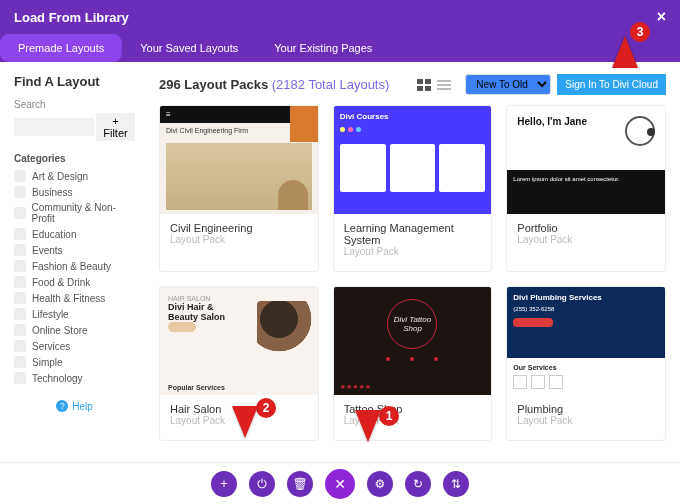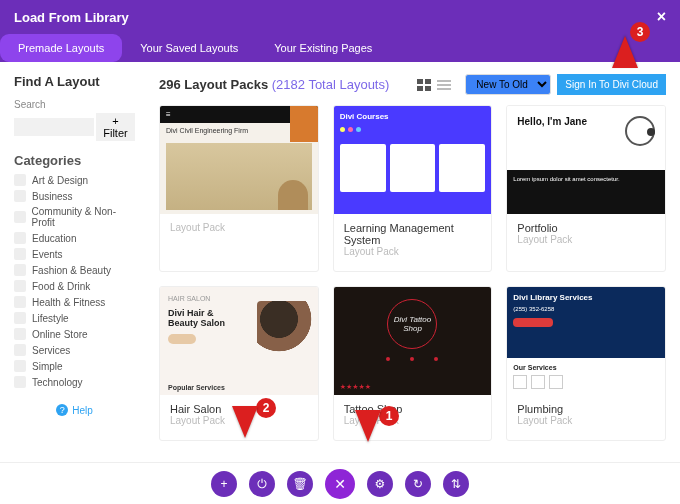--- a/index.html
+++ b/index.html
@@ -56,21 +56,21 @@
 
   .th-port { background:#fff; display:flex; flex-direction:column;}
   .th-port .top { flex:1; padding:10px; }
   .th-port .top .h { font-size:10px; font-weight:700; color:#111;}
   .th-port .ring { width:30px;height:30px;border:2px solid #555;border-radius:50%;float:right;position:relative;}
   .th-port .ring::after{content:"";position:absolute;right:-2px;top:10px;width:8px;height:8px;background:#333;border-radius:50%;}
   .th-port .bot { background:#111; color:#fff; flex:0 0 44px; padding:6px; font-size:6px;}
 
   .th-hair { background:#f8f3ef; padding:8px; position:relative;}
   .th-hair .tag{font-size:7px;color:#999;}
-  .th-hair .h{font-size:9px;font-weight:700;margin:6px 0;color:#222;width:55%;}
+  .th-hair .h{font-size:9px;font-weight:700;margin:0 0;color:#222;width:55%;}
   .th-hair .btn{width:28px;height:10px;background:#e7c9a6;border-radius:5px;}
   .th-hair .img{position:absolute;right:6px;top:14px;width:55px;height:60px;background:radial-gradient(circle at 40% 30%, #3a2e24 35%, #876048 36% 60%, transparent 61%);border-radius:4px;}
   .th-hair .foot{position:absolute;bottom:4px;left:8px;font-size:7px;color:#333;font-weight:600;}
 
   .th-tattoo { background:#1b1410; color:#fff; padding:6px; position:relative;}
   .th-tattoo .circ{width:50px;height:50px;border:1px solid #c23; border-radius:50%;margin:6px auto 0;display:flex;align-items:center;justify-content:center;text-align:center;font-size:8px;color:#e8e8e8;font-style:italic;}
   .th-tattoo .dots{display:flex;justify-content:center;gap:20px;margin-top:8px;}
   .th-tattoo .dots span{width:4px;height:4px;background:#c23;border-radius:50%;}
   .th-tattoo .stars{position:absolute;bottom:4px;font-size:7px;color:#c23;}
 
@@ -114,21 +114,21 @@
 </div>
 
 <div class="main">
   <aside class="sidebar">
     <h3>Find A Layout</h3>
     <div class="lbl">Search</div>
     <div class="searchbox">
       <input type="text" style="">
       <button class="filter-btn">+ Filter</button>
     </div>
-    <div class="lbl" style="margin-top:12px;color:#555;font-weight:600;font-size:13px;">Categories</div>
+    <div class="lbl" style="margin-top:12px;color:#555;font-weight:600;font-size:10px;">Categories</div>
     <div class="cat-list">
       <div class="cat-item">
           <span class="chk"></span>
           <span>Art &amp; Design</span>
         </div>
       <div class="cat-item">
           <span class="chk"></span>
           <span>Business</span>
         </div>
       <div class="cat-item">
@@ -206,20 +206,21 @@
         <div class="thumb th-civil th-civil-wrap">
           <div class="accent"></div>
           <div class="bar">
               <span>≡</span>
               <span>⋯</span>
             </div>
           <div class="h">Divi Civil Engineering Firm</div>
           <div class="img"></div>
         </div>
         <div class="card-meta">
+          <div class="t">Civil Engineering</div>
           <div class="s">Layout Pack</div>
         </div>
       </div>
 
       <div class="card">
         <div class="thumb th-lms">
           <div class="title">Divi Courses</div>
           <div class="dots" style="margin-top:4px;"><span style="background:#ff6"></span><span style="background:#f6a"></span><span style="background:#6cf"></span></div>
           <div class="boxes">
               <div class="box"></div>
@@ -273,21 +274,21 @@
         </div>
         <div class="card-meta">
           <div class="t">Tattoo Shop</div>
           <div class="s">Layout Pack</div>
         </div>
       </div>
 
       <div class="card">
         <div class="thumb th-plumb">
           <div class="hero">
-            <div class="t">Divi Library Services</div>
+            <div class="t">Divi Plumbing Services</div>
             <div style="font-size:6px;margin-top:4px;">(255) 352-6258</div>
             <div class="b"></div>
           </div>
           <div class="svc">
             <span>Our Services</span>
             <div class="ico">
                 <span></span>
                 <span></span>
                 <span></span>
               </div>

